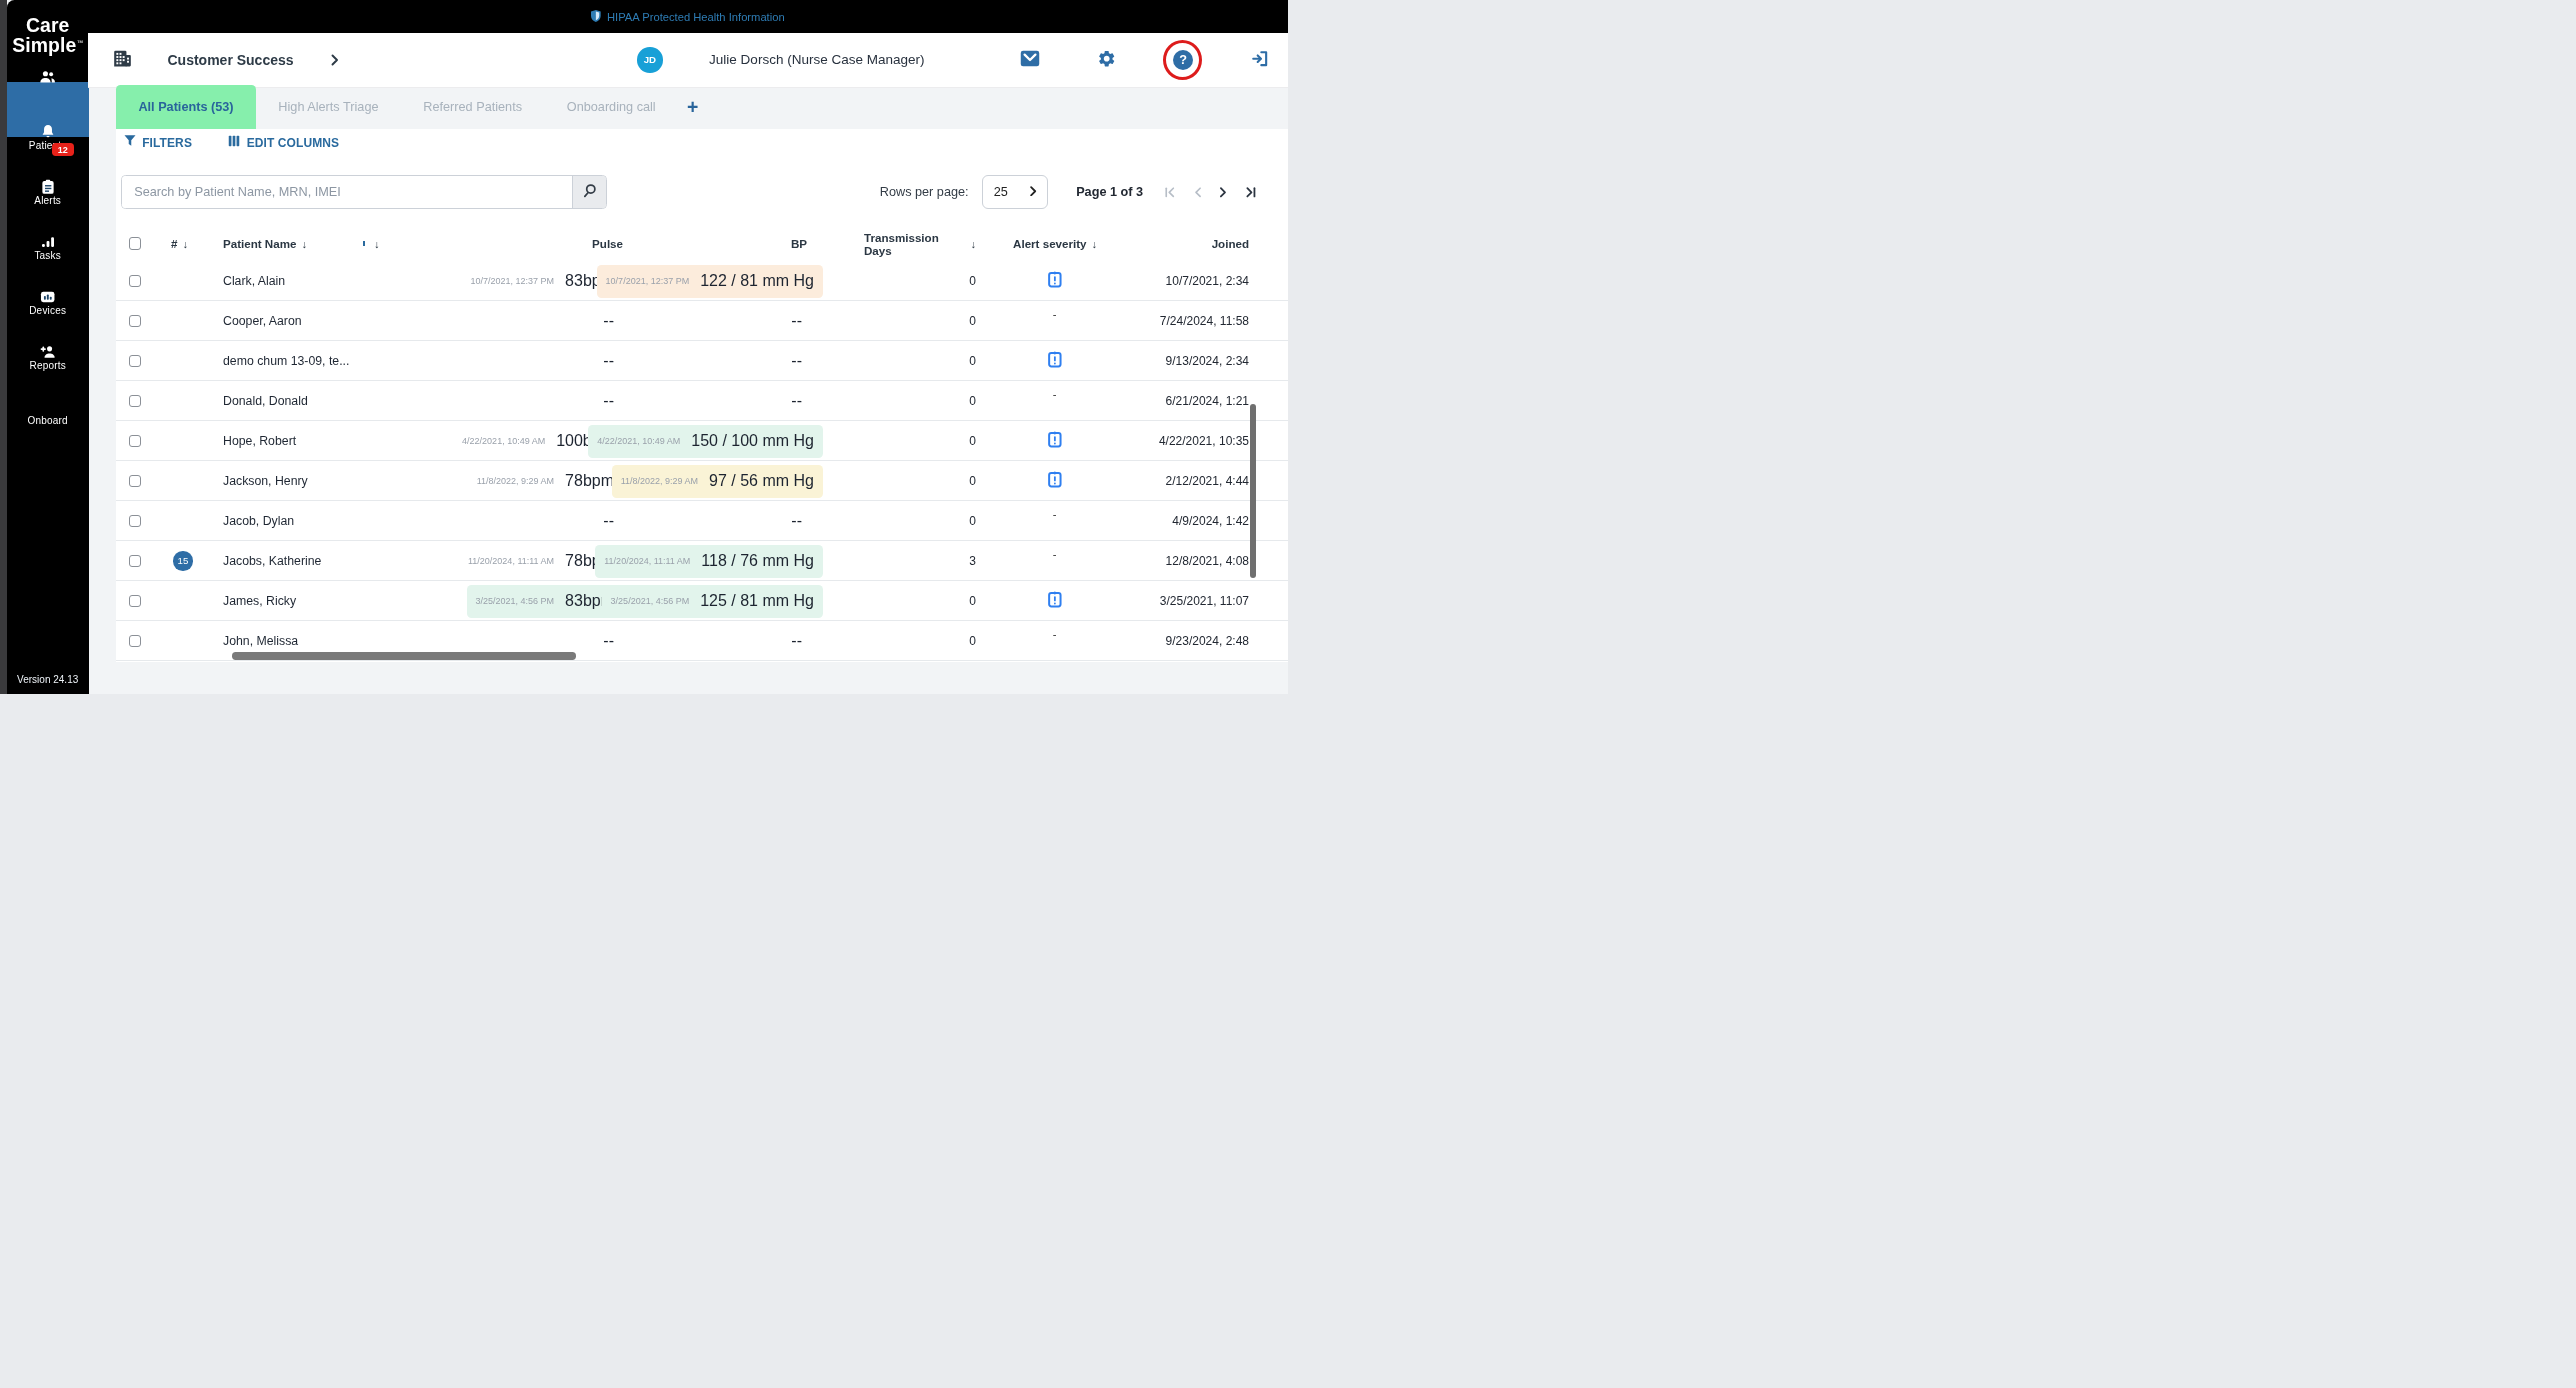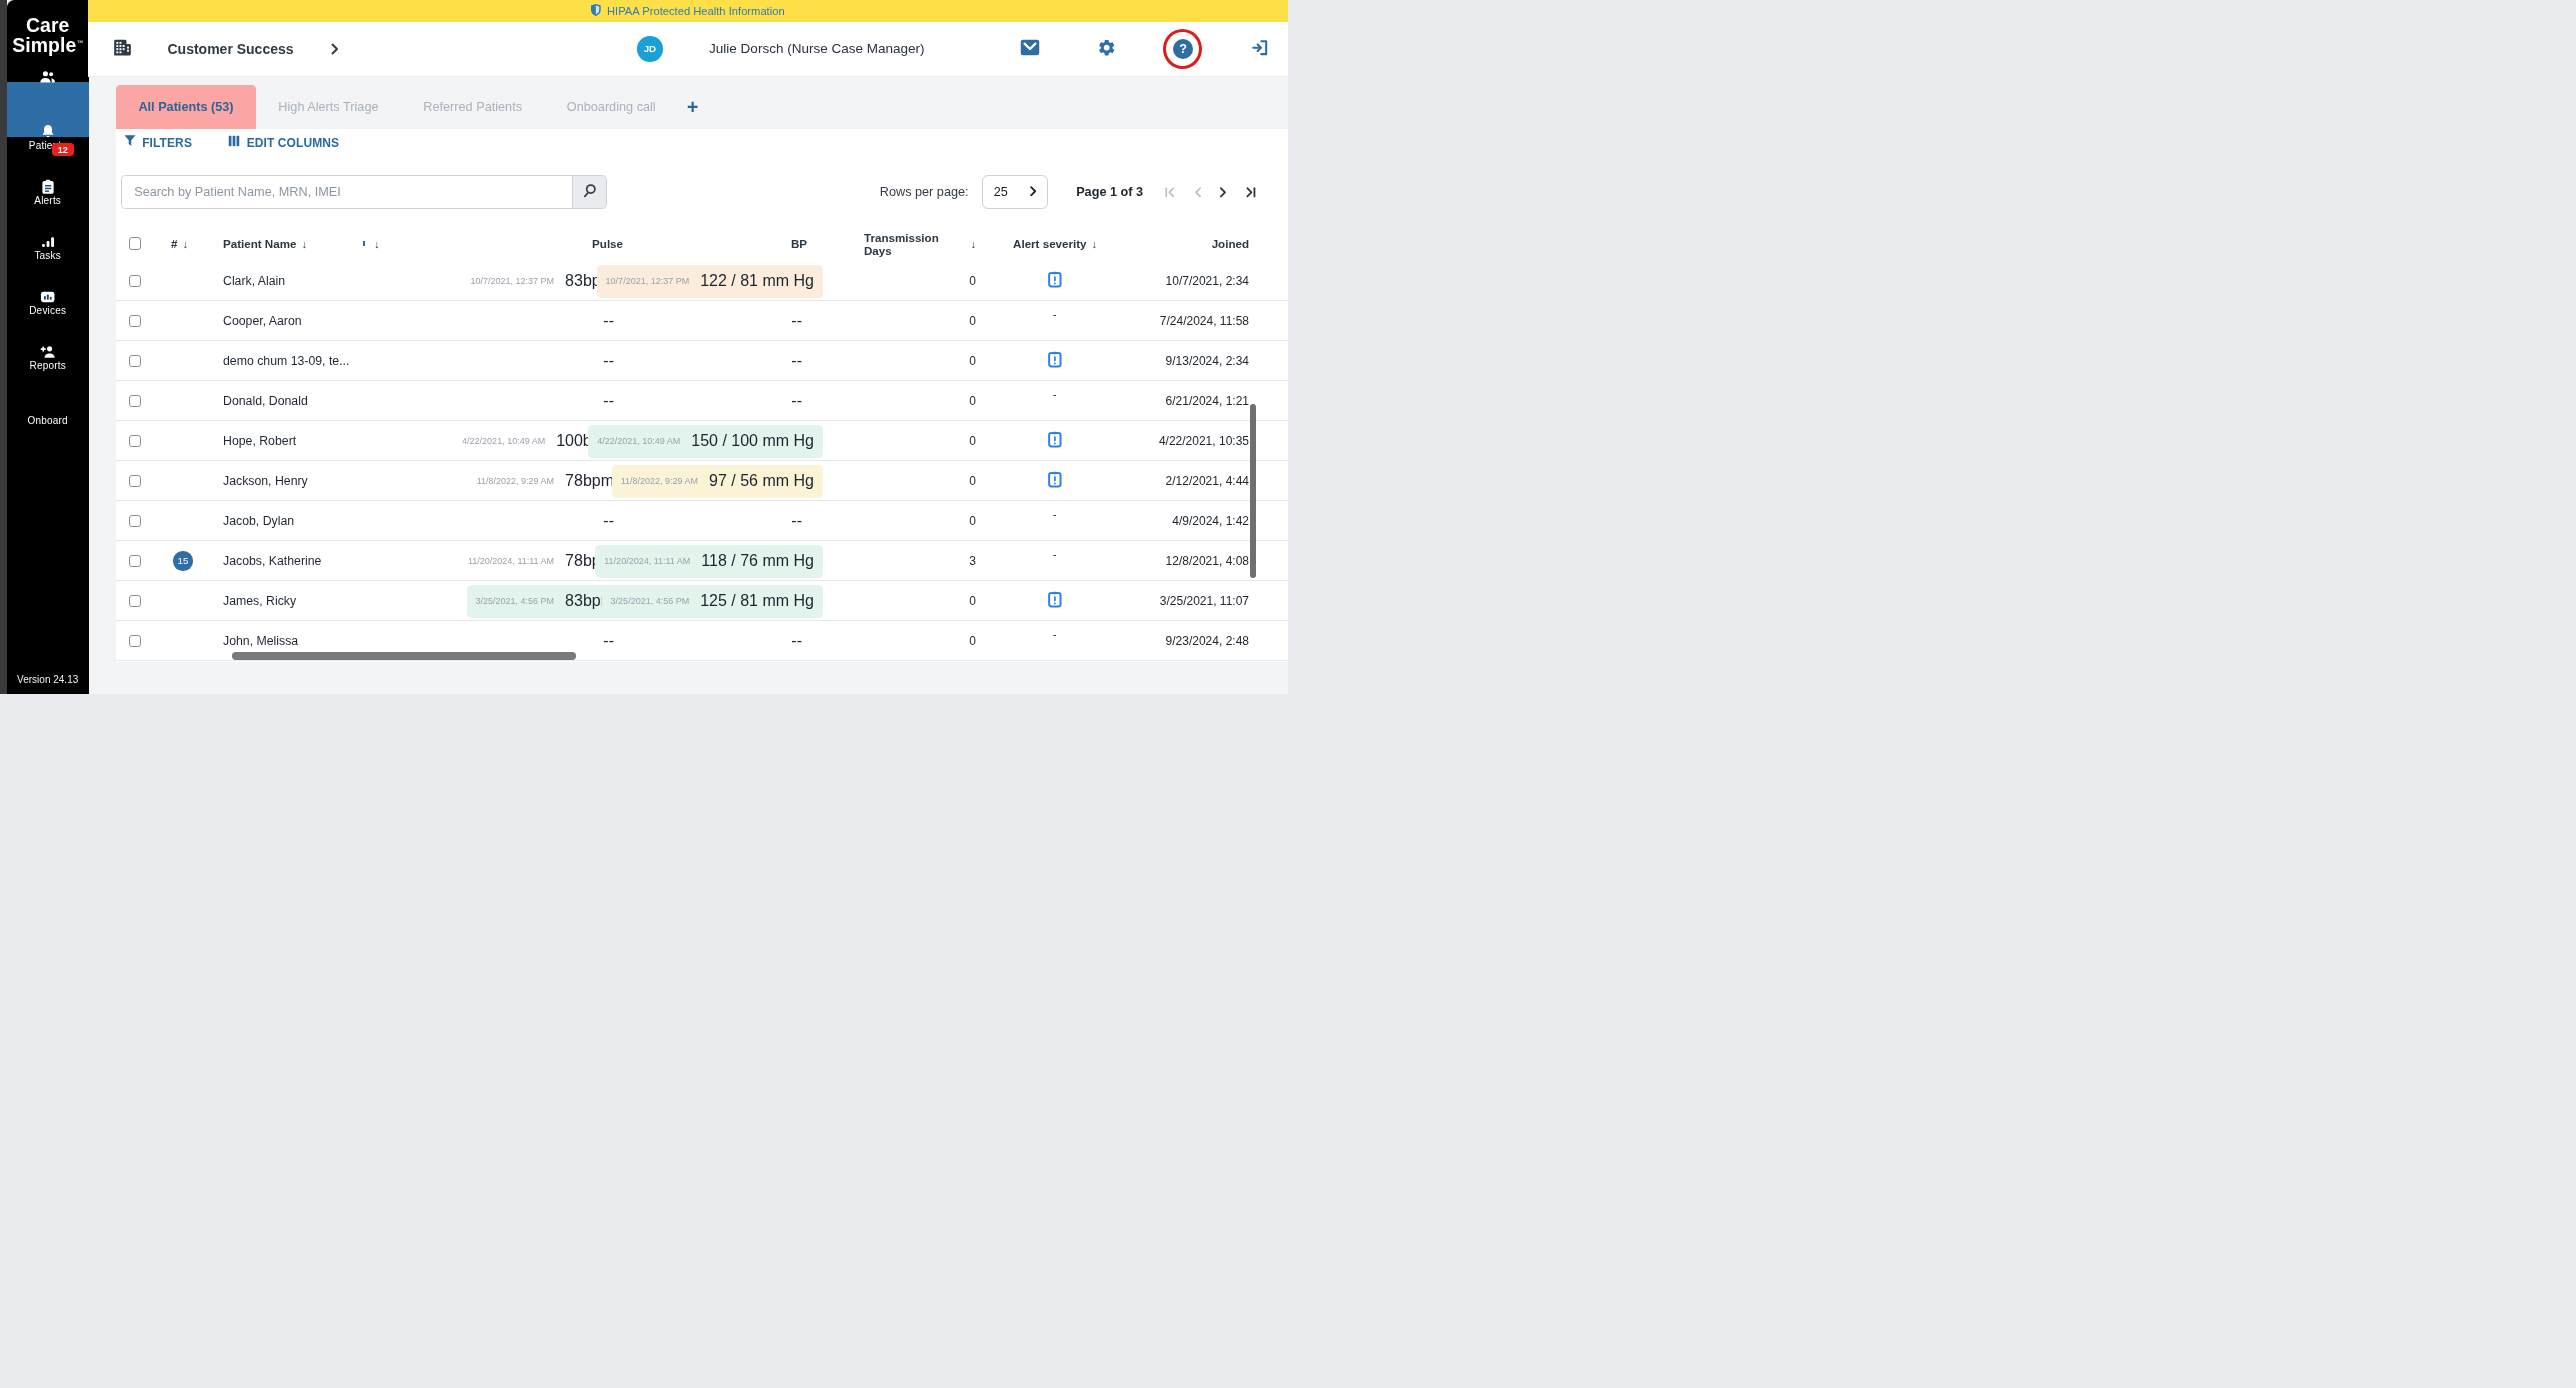--- a/index.html
+++ b/index.html
@@ -18,36 +18,36 @@
   .nav-item { position:relative; height:55px; display:flex; flex-direction:column; align-items:center; justify-content:center; gap:5.2px; color:#fff; cursor:pointer; }
   .nav-item.active { background:#2e6da6; }
   .nav-item .lbl { font-size:10px; letter-spacing:0.2px;margin-top:48px; }
   .nav-item svg { display:block; }
   .nav-badge { position:absolute; top:6px; left:45px; background:#e8221a; color:#fff; font-size:9px; font-weight:bold; padding:1.5px 6px; border-radius:3.7px; }
   .version { position:absolute; bottom:9px; width:100%; text-align:center; color:#eef3f8; font-size:10px; }
 
   
   .main { position:absolute; left:88px; top:0; width:1200px; height:694px; }
 
-  .hipaa { height:22px; background:#fde047; display:flex; align-items:center; justify-content:center; gap:6px; color:#2e7cb4; font-size:11.2px; }
+  .hipaa { height:33px; background:#000000; display:flex; align-items:center; justify-content:center; gap:6px; color:#2e7cb4; font-size:11.2px; }
 
   .appbar { height:55px; background:#fff; display:flex; align-items:center; border-bottom:0.7px solid #ececee; }
   .crumb { display:flex; align-items:center; gap:24px; margin-left:24px; }
   .crumb-txt { font-size:14px; font-weight:600; color:#2e3b47; margin-left:10.5px; }
   .appbar-right { margin-left:auto; display:flex; align-items:center; margin-right:18px;gap:36px; }
   .avatar { width:25.4px; height:25.4px; border-radius:50%; background:#18a0d7; color:#fff; font-size:9.7px; font-weight:bold; display:flex; align-items:center; justify-content:center; }
   .username { font-size:13.5px; color:#28313e; margin-left:10.5px; margin-right:40px; }
   .icon-btn { position:relative; width:21px; height:21px; margin-left:19.4px; display:flex; align-items:center; justify-content:center; cursor:pointer; }
   .help-circle { width:20px; height:20px; border-radius:50%; background:#2e6da6; color:#fff; font-weight:bold; font-size:12.7px; display:flex; align-items:center; justify-content:center; }
   .red-annot { position:absolute; left:-9.7px; top:-9.7px; width:39px; height:40px; border:3px solid #dd1c1c; border-radius:50%; pointer-events:none; }
 
   
   .tabbar { position:absolute; left:28px; top:85px; right:0; height:44px; display:flex; align-items:stretch; }
   .tab { display:flex; align-items:center; padding:0 22.4px; font-size:12.7px; color:#a8b2bc; cursor:pointer; white-space:nowrap; }
-  .tab.active { background:#fca5a5; color:#29649b; font-weight:bold; border-radius:4.5px 4.5px 0 0; }
+  .tab.active { background:#86efac; color:#29649b; font-weight:bold; border-radius:4.5px 4.5px 0 0; }
   .tab-add { display:flex; align-items:center; padding:0 9px; color:#29649b; font-size:19.4px; font-weight:bold; cursor:pointer; }
 
   
   .panel { position:absolute; left:28px; top:129px; width:1172px; height:533px; background:#fff; overflow:hidden; }
 
   .toolbar { position:absolute; top:6px; left:7.5px; display:flex; align-items:center; gap:36px; }
   .tool-link { display:flex; align-items:center; gap:6.7px; color:#2a6a9e; font-weight:bold; font-size:12px; letter-spacing:0.1px; cursor:pointer; }
 
   .search-wrap { position:absolute; top:46px; left:5.2px; width:486px; height:34px; border:0.7px solid #ccd1d8; border-radius:4.5px; background:#fff; display:flex; overflow:hidden; }
   .search-input { flex:1; border:none; outline:none; padding:0 12px; font-size:12.7px; color:#3a4450; font-family:inherit; }

